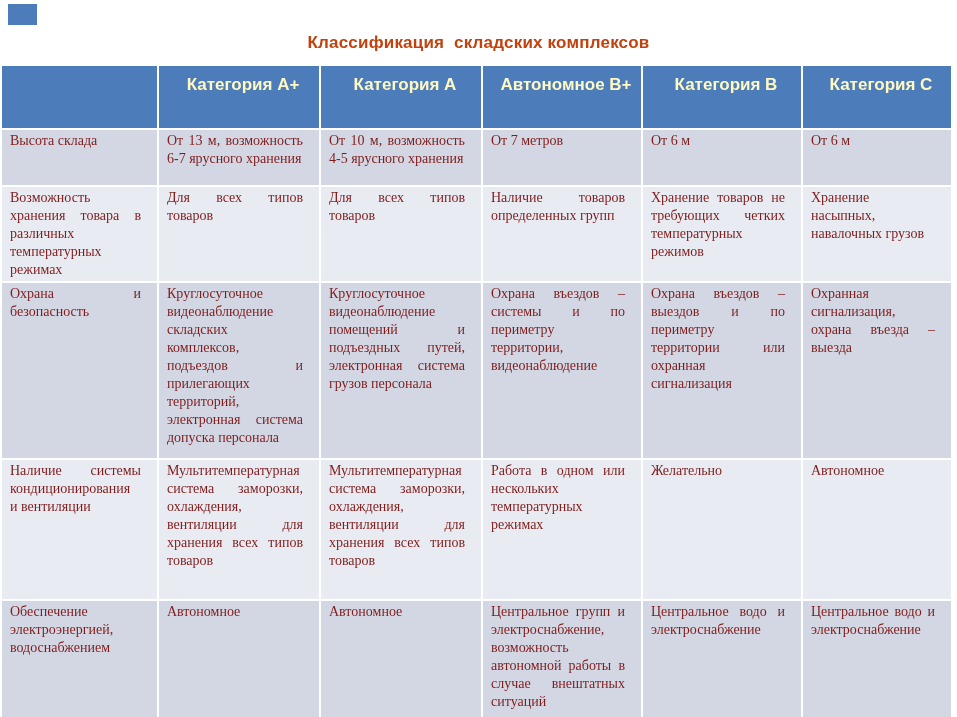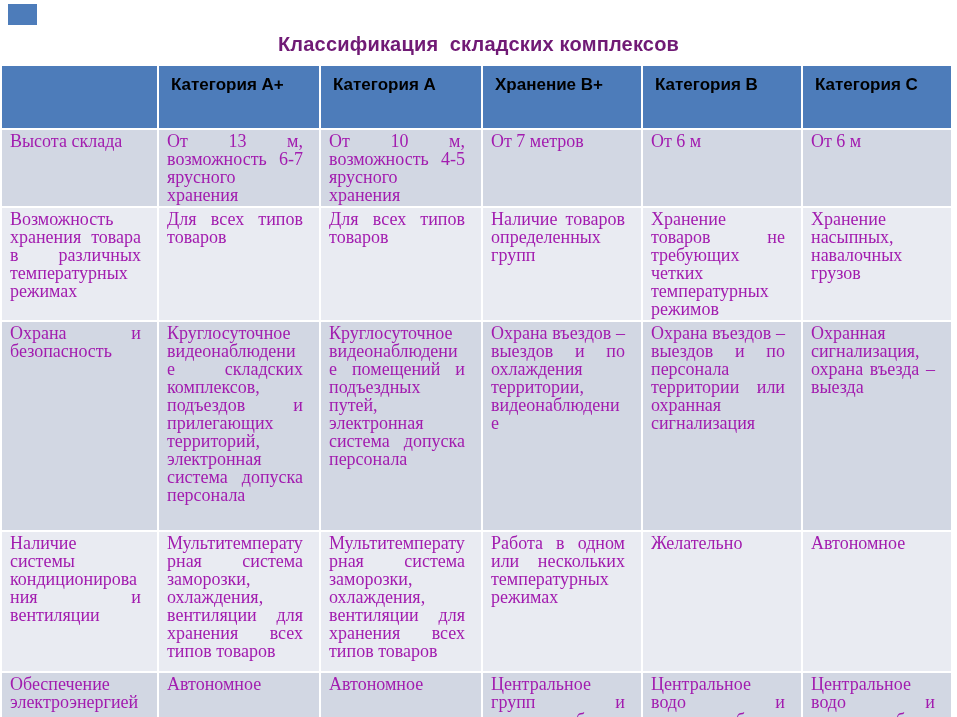--- a/index.html
+++ b/index.html
@@ -21,55 +21,55 @@
   }
   #slide-title {
     position: absolute;
     top: 33px;
     left: 0;
     width: 957px;
     margin: 0;
     text-align: center;
     font-family: "Liberation Sans", sans-serif;
     font-weight: bold;
-    font-size: 20px;
-    color: #701a75;
+    font-size: 17px;
+    color: #c2410c;
     white-space: pre-wrap;
     letter-spacing: 0.2px;
   }
   table#classification-table {
     position: absolute;
     left: 0;
     top: 64px;
     width: 951px;
     border-collapse: collapse;
     table-layout: fixed;
   }
   #classification-table th,
   #classification-table td {
     border: 2px solid #ffffff;
     vertical-align: top;
     box-sizing: border-box;
   }
   
   #classification-table th {
     background: #4d7cba;
-    color: #000000;
+    color: #fef9c3;
     font-family: "Liberation Sans", sans-serif;
     font-weight: bold;
     font-size: 17px;
-    text-align: left;
+    text-align: center;
     padding: 9px 4px 0 12px;
   }
   
   #classification-table td {
     font-family: "Liberation Serif", serif;
-    font-size: 18px;
+    font-size: 14px;
     line-height: 18px;
-    color: #a21caf;
+    color: #7f1d1d;
     text-align: justify;
     padding: 2px 16px 2px 8px;
     overflow-wrap: break-word;
   }
   tr.band-dark  td { background: #d2d7e3; }
   tr.band-light td { background: #e9ebf2; }
 </style>
 </head>
 <body>
 
@@ -87,21 +87,21 @@
       <col style="width:160px">
       <col style="width:160px">
       <col style="width:150px">
     </colgroup>
 
     <tbody>
         <tr style="height:64px">
       <th></th>
       <th>Категория A+</th>
       <th>Категория A</th>
-      <th>Хранение B+</th>
+      <th>Автономное B+</th>
       <th>Категория B</th>
       <th>Категория C</th>
     </tr>
 
     <tr class="band-dark" style="height:57px">
       <td>Высота склада</td>
       <td>От 13 м, возможность 6-7 ярусного хранения</td>
       <td>От 10 м, возможность 4-5 ярусного хранения</td>
       <td>От 7 метров</td>
       <td>От 6 м</td>
@@ -110,26 +110,26 @@
 
     <tr class="band-light" style="height:92px">
       <td>Возможность хранения товара в различных температурных режимах</td>
       <td>Для всех типов товаров</td>
       <td>Для всех типов товаров</td>
       <td>Наличие товаров определенных групп</td>
       <td>Хранение товаров не требующих четких температурных режимов</td>
       <td>Хранение насыпных, навалочных грузов</td>
     </tr>
 
-    <tr class="band-dark" style="height:210px">
+    <tr class="band-dark" style="height:177px">
       <td>Охрана и безопасность</td>
       <td>Круглосуточное видеонаблюдение складских комплексов, подъездов и прилегающих территорий, электронная система допуска персонала</td>
-      <td>Круглосуточное видеонаблюдение помещений и подъездных путей, электронная система допуска персонала</td>
-      <td>Охрана въездов – выездов и по охлаждения территории, видеонаблюдение</td>
-      <td>Охрана въездов – выездов и по персонала территории или охранная сигнализация</td>
+      <td>Круглосуточное видеонаблюдение помещений и подъездных путей, электронная система грузов персонала</td>
+      <td>Охрана въездов – системы и по периметру территории, видеонаблюдение</td>
+      <td>Охрана въездов – выездов и по периметру территории или охранная сигнализация</td>
       <td>Охранная сигнализация, охрана въезда – выезда</td>
     </tr>
 
     <tr class="band-light" style="height:141px">
       <td>Наличие системы кондиционирования и вентиляции</td>
       <td>Мультитемпературная система заморозки, охлаждения, вентиляции для хранения всех типов товаров</td>
       <td>Мультитемпературная система заморозки, охлаждения, вентиляции для хранения всех типов товаров</td>
       <td>Работа в одном или нескольких температурных режимах</td>
       <td>Желательно</td>
       <td>Автономное</td>

